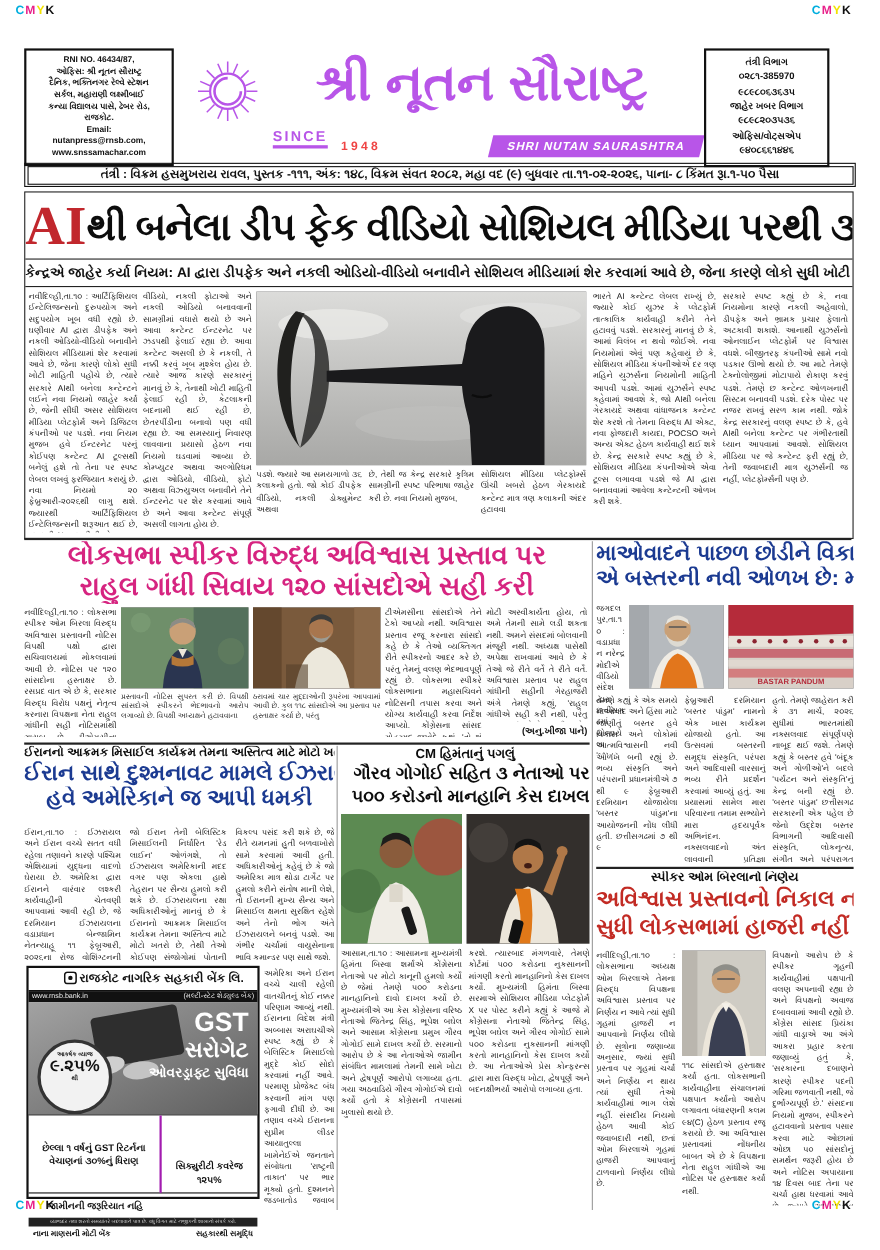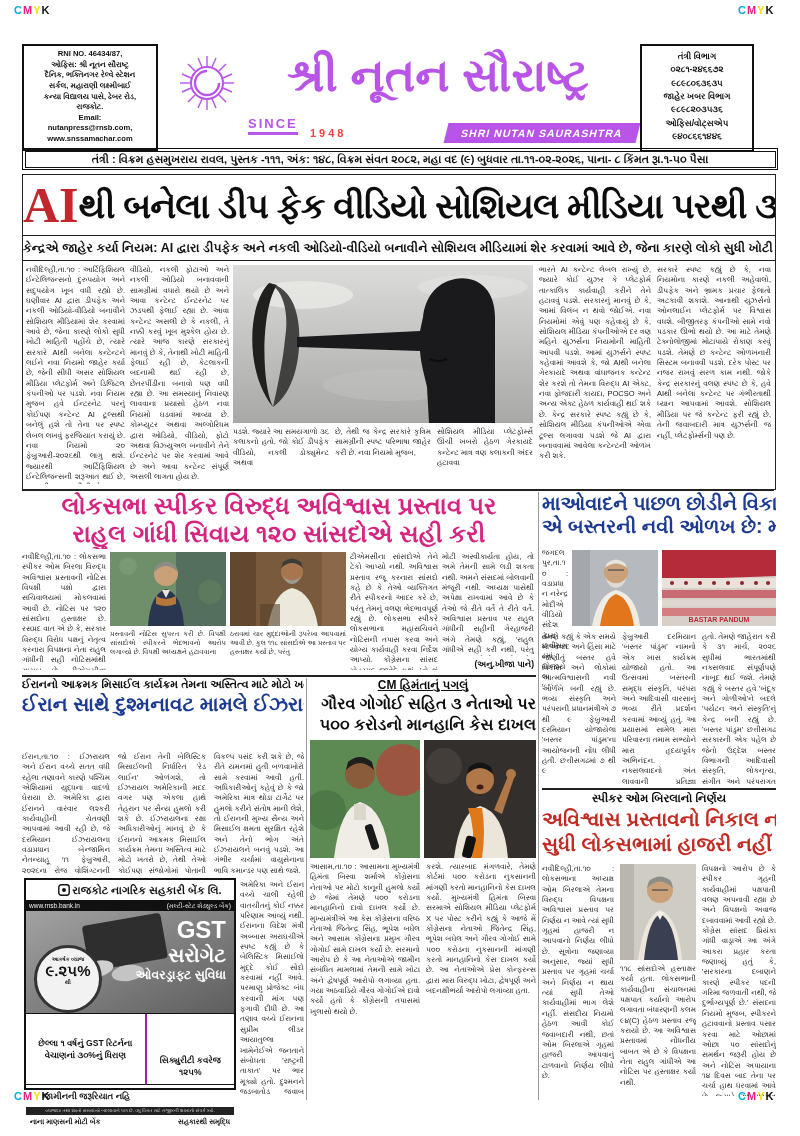--- a/index.html
+++ b/index.html
@@ -103,21 +103,21 @@
     </svg>
   </div>
 
   <div class="abs masthead" style="left:236px;top:48px;width:404px;">શ્રી નૂતન સૌરાષ્ટ્ર</div>
   <div class="abs since" style="left:248px;top:116px;">SINCE</div>
   <div class="abs year" style="left:310px;top:127px;">1948</div>
   <div class="abs banner" style="left:446px;top:123px;width:192px;height:20px;">SHRI NUTAN SAURASHTRA</div>
 
   <div class="abs bx phonebox" style="left:640px;top:44px;width:110px;height:100px;">
     <div>તંત્રી વિભાગ</div>
-    <div>૦૨૮૧-૨૪૬૬૭૨</div>
+    <div>૦૨૮૧-385970</div>
     <div>૯૮૯૮૦૬૩૬૩૫</div>
     <div>જાહેર ખબર વિભાગ</div>
     <div>૯૮૯૮૨૦૩૫૩૬</div>
     <div>ઓફિસ/વોટ્સએપ</div>
     <div>૯૪૦૮૬૬૧૪૪૬</div>
   </div>
 
   <div class="abs dateline-outer" style="left:22px;top:148px;width:751px;">
     <div class="dateline-inner">તંત્રી : વિક્રમ હસમુખરાય રાવલ, પુસ્તક -૧૧૧, અંક: ૧૪૮, વિક્રમ સંવત ૨૦૮૨, મહા વદ (૯) બુધવાર તા.૧૧-૦૨-૨૦૨૬, પાના- ૮ કિંમત રૂા.૧-૫૦ પૈસા</div>
   </div>
@@ -240,29 +240,30 @@
     </div>
 
     <div class="abs col" style="left:0;top:140px;width:74px;height:152px;">તેમણે કહ્યું કે એક સમયે માઓવાદ અને હિંસા માટે જાણીતું બસ્તર હવે વિકાસ અને લોકોમાં આત્મવિશ્વાસની નવી ઓળખ બની રહ્યું છે. ભવ્ય સંસ્કૃતિ અને પરંપરાની પ્રધાનમંત્રીએ ૭ થી ૯ ફેબ્રુઆરી દરમિયાન યોજાયેલા 'બસ્તર પાંડુમ'ના આયોજનની નોંધ લીધી હતી. છત્તીસગઢમાં ૭ થી ૯</div>
     <div class="abs col" style="left:80px;top:140px;width:74px;height:152px;">ફેબ્રુઆરી દરમિયાન 'બસ્તર પાંડુમ' નામનો એક ખાસ કાર્યક્રમ યોજાયો હતો. આ ઉત્સવમાં બસ્તરની સમૃદ્ધ સંસ્કૃતિ, પરંપરા અને આદિવાસી વારસાનું ભવ્ય રીતે પ્રદર્શન કરવામાં આવ્યું હતું. આ પ્રયાસમાં સામેલ મારા પરિવારના તમામ સભ્યોને મારા હૃદયપૂર્વક અભિનંદન. નક્સલવાદનો અંત લાવવાની પ્રતિજ્ઞા નોંધનીય છે કે માત્ર એક દિવસ પહેલા, ૯ ફેબ્રુઆરીએ, કેન્દ્રીય ગૃહમંત્રી અમિત શાહે જગદલપુરમાં 'બસ્તર પાંડુમ'ના સમાપન સમારોહમાં ભાગ લીધો</div>
     <div class="abs col" style="left:160px;top:140px;width:74px;height:152px;">હતો. તેમણે જાહેરાત કરી કે ૩૧ માર્ચ, ૨૦૨૬ સુધીમાં ભારતમાંથી નક્સલવાદ સંપૂર્ણપણે નાબૂદ થઈ જશે. તેમણે કહ્યું કે બસ્તર હવે 'બંદૂક અને ગોળીઓ'ને બદલે 'પર્યટન અને સંસ્કૃતિ'નું કેન્દ્ર બની રહ્યું છે. 'બસ્તર પાંડુમ' છત્તીસગઢ સરકારની એક પહેલ છે જેનો ઉદ્દેશ બસ્તર વિભાગની આદિવાસી સંસ્કૃતિ, લોકનૃત્ય, સંગીત અને પરંપરાગત રમતોને જાળવવાનો છે. આ વર્ષના કાર્યક્રમમાં હજારો આદિવાસી કલાકારોએ તેમની પ્રતિભા દર્શાવી હતી.</div>
   </div>
 
   <div class="abs" style="left:22px;top:678px;width:282px;height:198px;">
     <div class="kicker" style="width:282px;">ઈરાનનો આક્રમક મિસાઈલ કાર્યક્રમ તેમના અસ્તિત્વ માટે મોટો ખતરો</div>
     <div class="hl-navy" style="font-size:20px;width:282px;margin-top:2px;">ઈરાન સાથે દુશ્મનાવટ મામલે ઈઝરાયલે</div>
+    <div class="hl-navy" style="font-size:20px;width:282px;">હવે અમેરિકાને જ આપી ધમકી</div>
     <div class="abs col" style="left:0;top:74px;width:88px;height:122px;">ઈરાન,તા.૧૦ : ઈઝરાયલ અને ઈરાન વચ્ચે સતત વધી રહેલા તણાવને કારણે પશ્ચિમ એશિયામાં યુદ્ધના વાદળો ઘેરાયા છે. અમેરિકા દ્વારા ઈરાનને વારંવાર લશ્કરી કાર્યવાહીની ચેતવણી આપવામાં આવી રહી છે, જે દરમિયાન ઈઝરાયલના વડાપ્રધાન બેન્જામિન નેતન્યાહૂ ૧૧ ફેબ્રુઆરી, ૨૦૨૬ના રોજ વોશિંગ્ટનની મુલાકાતે જઈ રહ્યા છે. ઈઝરાયલે અમેરિકન પ્રમુખ ડોનાલ્ડ ટ્રમ્પને સ્પષ્ટ શબ્દોમાં ચેતવણી આપી છે કે,</div>
     <div class="abs col" style="left:96px;top:74px;width:88px;height:122px;">જો ઈરાન તેની બેલિસ્ટિક મિસાઈલની નિર્ધારિત 'રેડ લાઈન' ઓળંગશે, તો ઈઝરાયલ અમેરિકાની મદદ વગર પણ એકલા હાથે તેહરાન પર સૈન્ય હુમલો કરી શકે છે. ઈઝરાયલના રક્ષા અધિકારીઓનું માનવું છે કે ઈરાનનો આક્રમક મિસાઈલ કાર્યક્રમ તેમના અસ્તિત્વ માટે મોટો ખતરો છે, તેથી તેઓ કોઈપણ સંજોગોમાં પોતાની સુરક્ષા સાથે બાંધછોડ કરવા તૈયાર નથી.</div>
     <div class="abs col" style="left:192px;top:74px;width:90px;height:122px;">વિકલ્પ પસંદ કરી શકે છે, જે રીતે યમનમાં હુતી બળવાખોરો સામે કરવામાં આવી હતી. અધિકારીઓનું કહેવું છે કે જો અમેરિકા માત્ર થોડા ટાર્ગેટ પર હુમલો કરીને સંતોષ માની લેશે, તો ઈરાનની મુખ્ય સૈન્ય અને મિસાઈલ ક્ષમતા સુરક્ષિત રહેશે અને તેનો ભોગ અંતે ઈઝરાયલને બનવું પડશે. આ ગંભીર ચર્ચામાં વાયુસેનાના ભાવિ કમાન્ડર પણ સાથે જશે.</div>
   </div>
 
   <div class="abs col" style="left:240px;top:880px;width:64px;height:218px;">અમેરિકા અને ઈરાન વચ્ચે ચાલી રહેલી વાતચીતનું કોઈ નક્કર પરિણામ આવ્યું નથી. ઈરાનના વિદેશ મંત્રી અબ્બાસ અરાઘચીએ સ્પષ્ટ કહ્યું છે કે બેલિસ્ટિક મિસાઈલો મુદ્દે કોઈ સોદો કરવામાં નહીં આવે. પરમાણુ પ્રોજેક્ટ બંધ કરવાની માંગ પણ ફગાવી દીધી છે. આ તણાવ વચ્ચે ઈરાનના સુપ્રીમ લીડર આયાતુલ્લા ખામેનેઈએ જનતાને સંબોધતા 'રાષ્ટ્રની તાકાત' પર ભાર મૂક્યો હતો. દુશ્મનને જડબાતોડ જવાબ આપવાના મક્કમ નિર્ધાર સાથે બુધવારે ઈરાનમાં ઈસ્લામિક ક્રાંતિની ઉજવણી યોજાવાની છે, ત્યારે આ નિવેદન પછી મોટો પડકાર મનાય છે.</div>
 
   <div class="abs" style="left:310px;top:678px;width:226px;height:422px;">
-    <div class="kicker" style="width:226px;font-size:12px;text-decoration:underline;">CM હિમંતાનું પગલું</div>
+    <div class="kicker" style="width:226px;font-size:12px;">CM હિમંતાનું પગલું</div>
     <div class="hl-blk" style="width:226px;margin-top:2px;">ગૌરવ ગોગોઈ સહિત ૩ નેતાઓ પર</div>
     <div class="hl-blk" style="width:226px;">૫૦૦ કરોડનો માનહાનિ કેસ દાખલ</div>
 
     <div class="abs photo" style="left:0;top:62px;width:110px;height:118px;">
       <svg viewBox="0 0 110 118" preserveAspectRatio="none">
         <rect width="110" height="118" fill="#5c8a52"></rect>
         <circle cx="92" cy="30" r="26" fill="#b84038" opacity="0.7"></circle>
         <circle cx="16" cy="70" r="20" fill="#4a7444" opacity="0.8"></circle>
         <circle cx="50" cy="34" r="15" fill="#8a5c3c"></circle>
         <path d="M36 30 q14 -14 28 0 l-2 -8 q-12 -10 -24 0 z" fill="#1e1e1c"></path>

